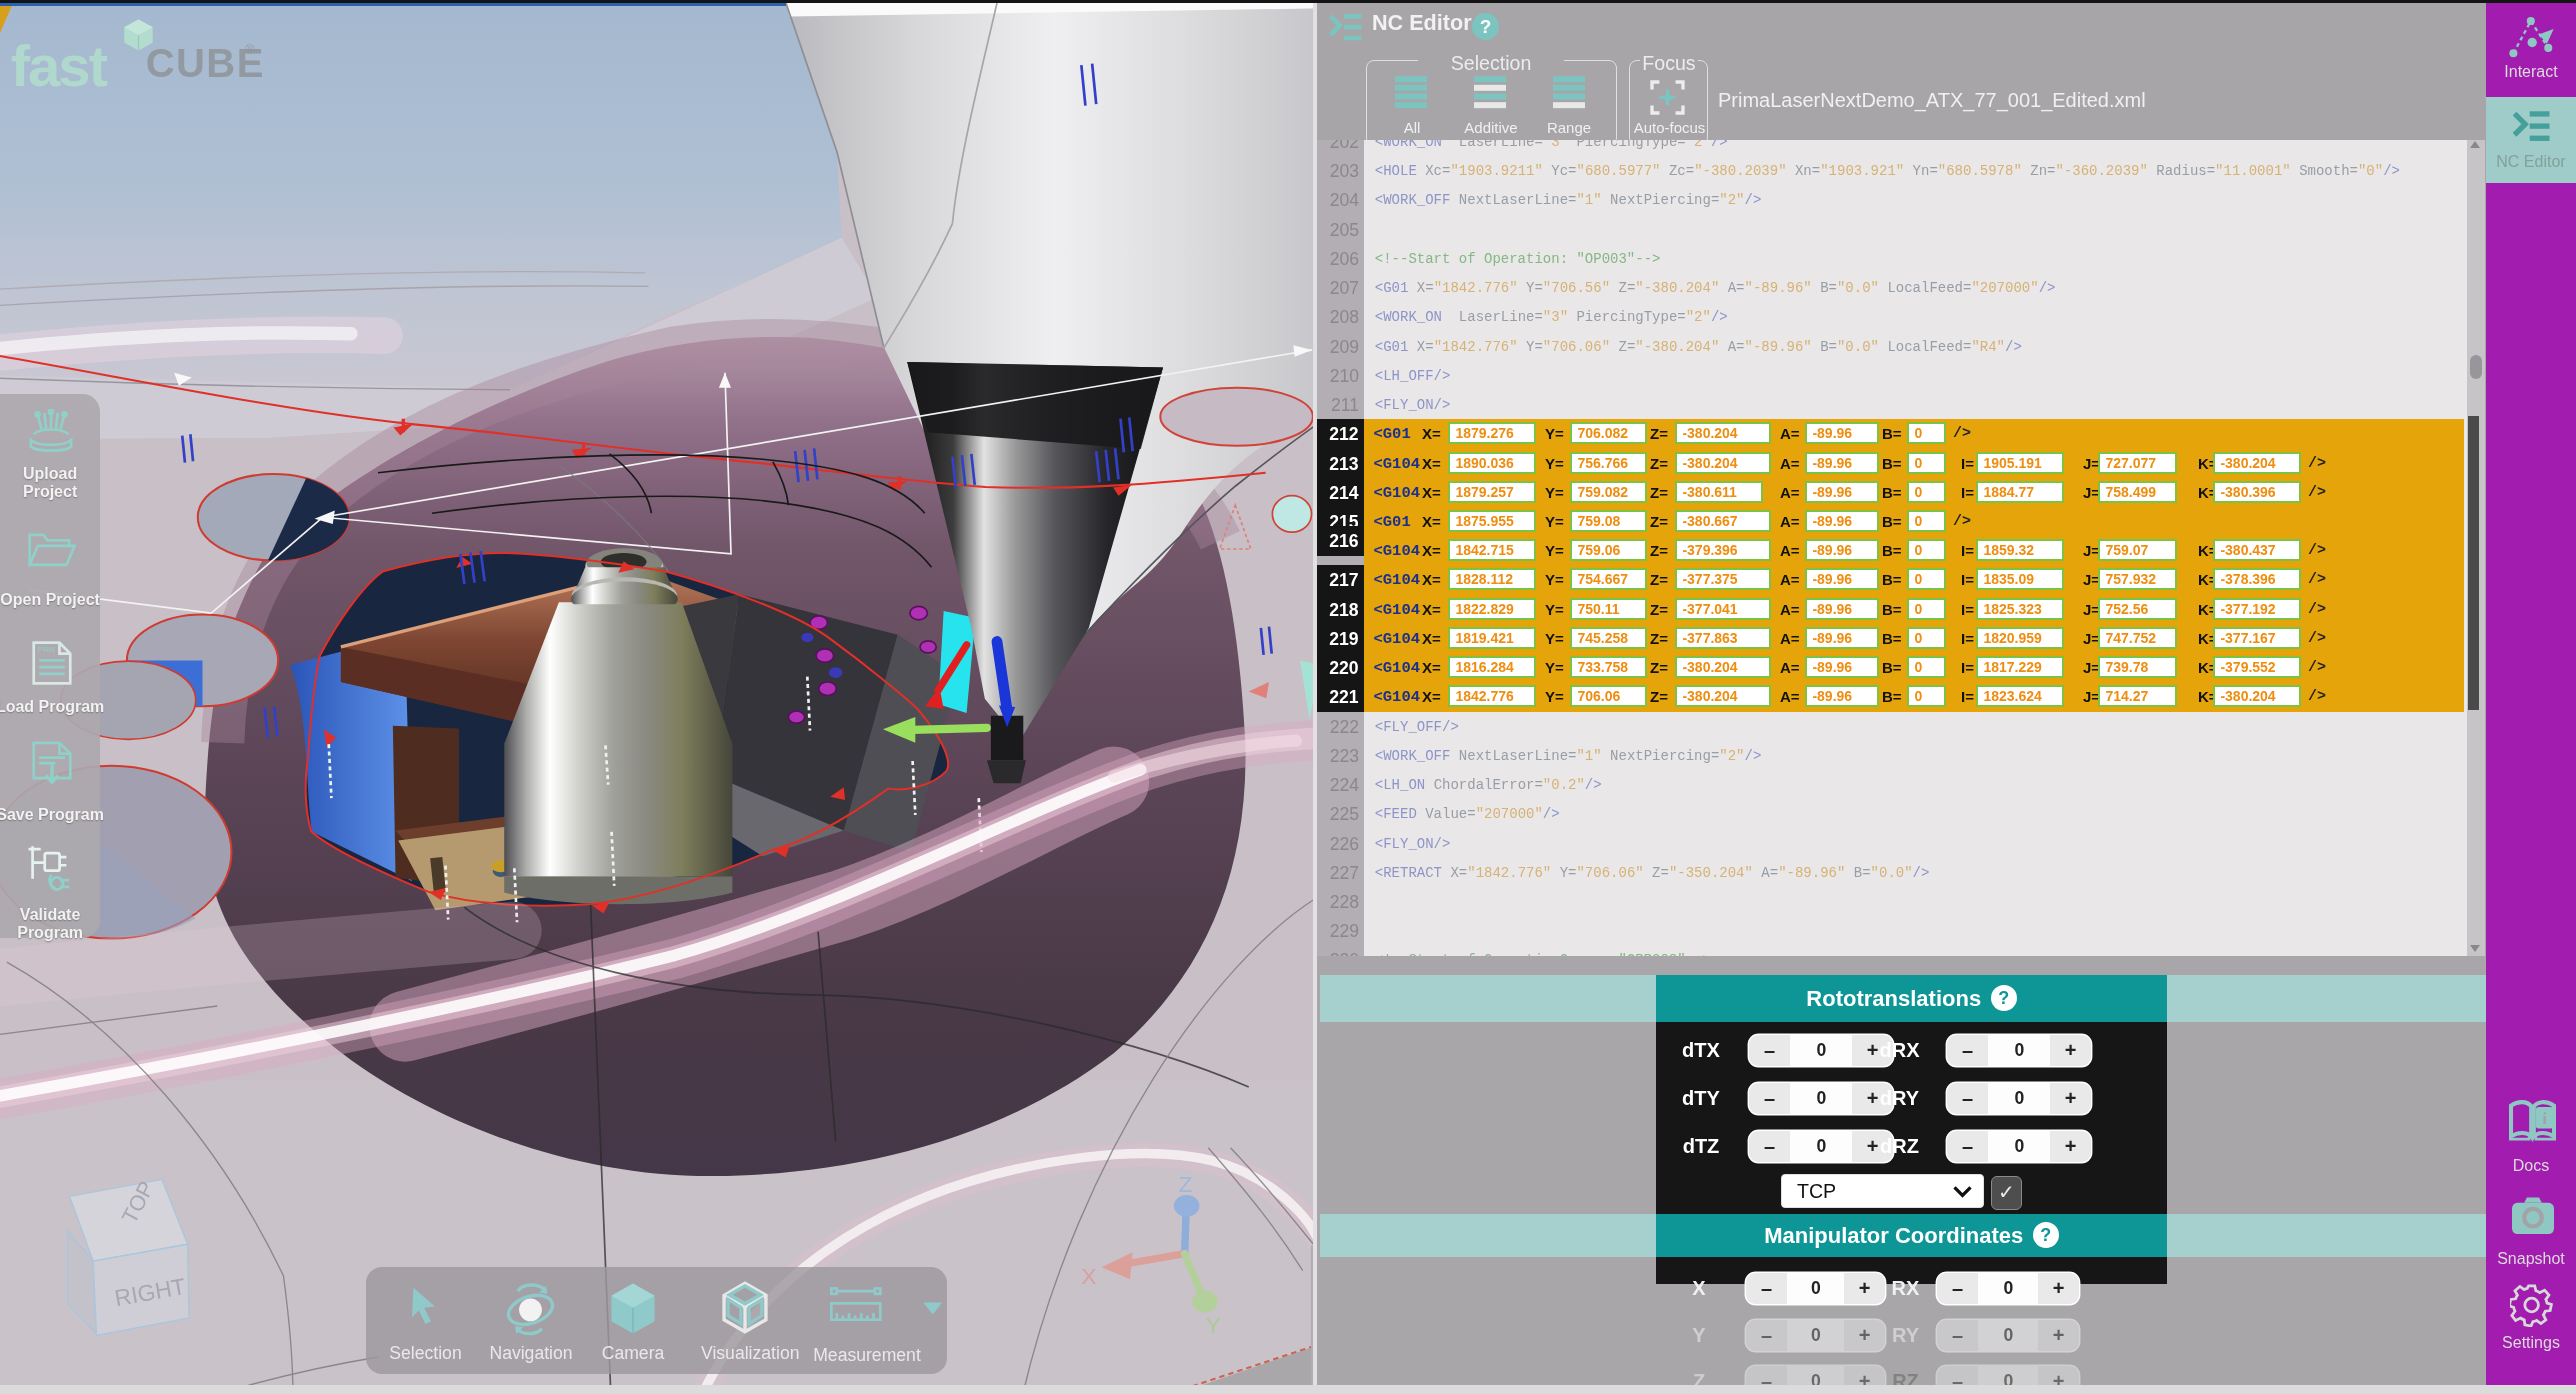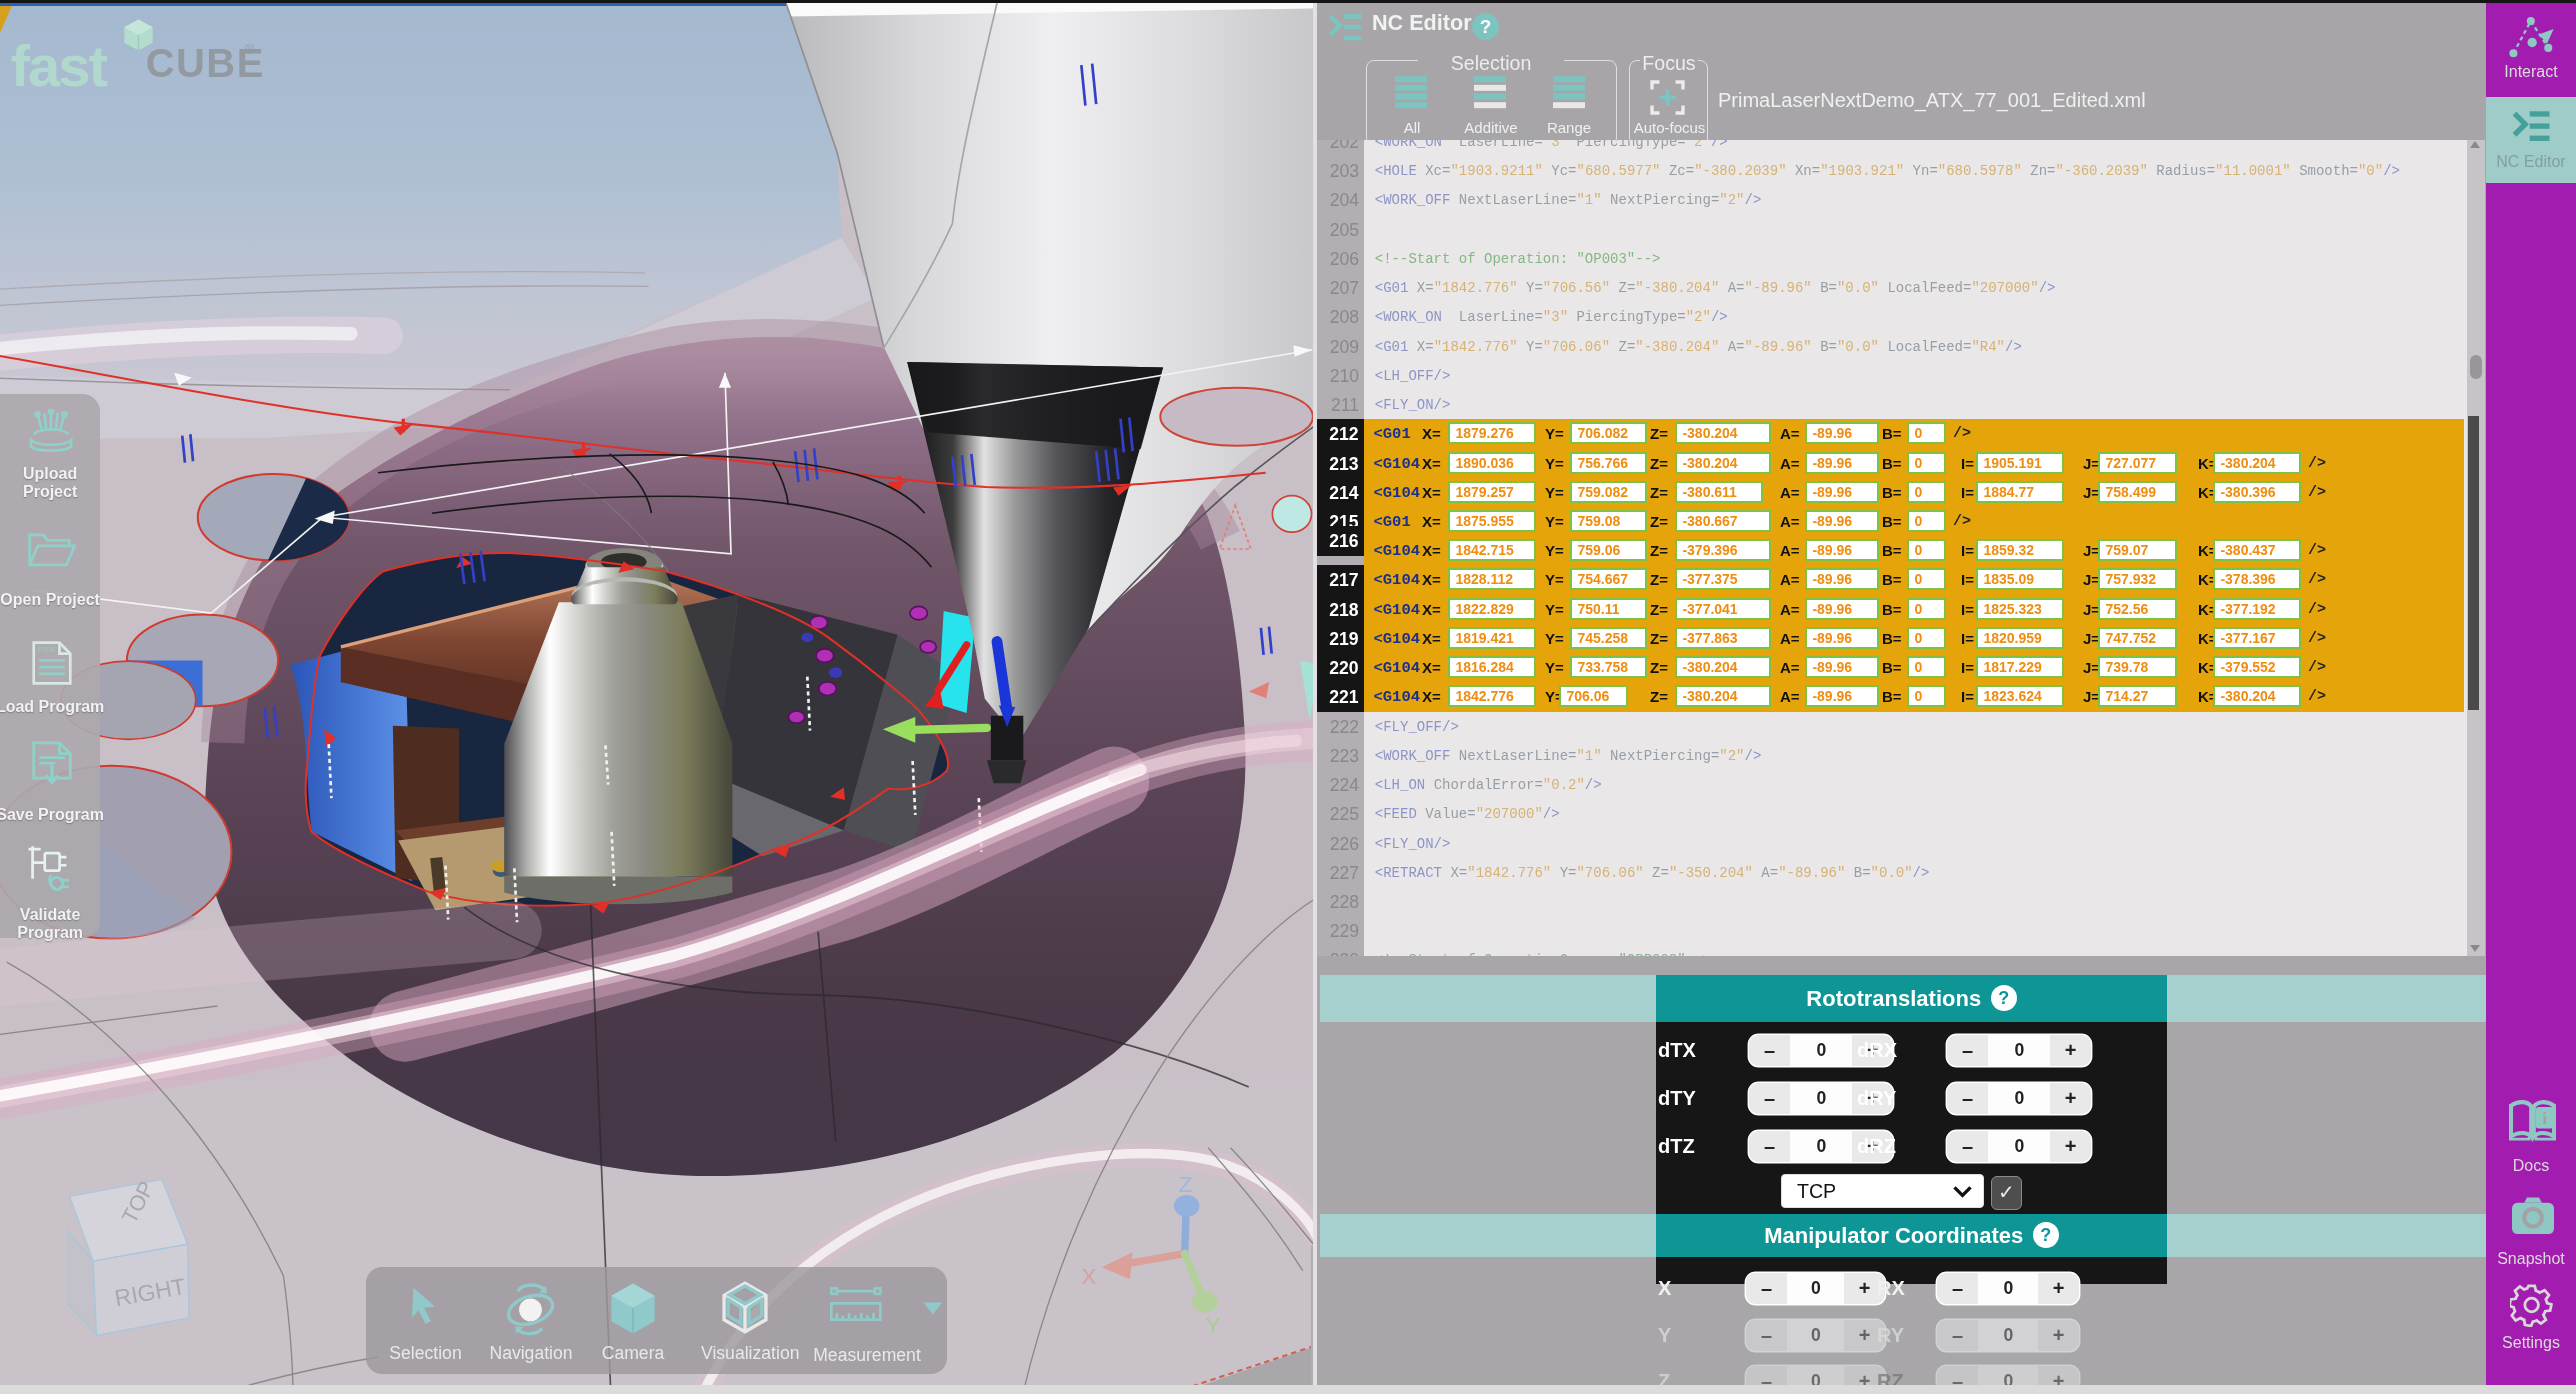--- a/index.html
+++ b/index.html
@@ -26,21 +26,21 @@
 
 #sbar{left:1150px;top:140px;width:17.6px;height:816px;background:#c6c4c7;}
 
 .tealband{background:#a6d0cd;}
 .tealhead{position:absolute;background:#0e9696;color:#fff;font-weight:bold;font-size:22px;text-align:center;}
 #rotobody{left:339px;top:1006px;width:511px;height:262px;background:#161616;}
 .spin{position:absolute;width:144px;height:31px;background:#f4f4f4;border-radius:9.5px;box-shadow:0 0 0 1.4px #ffffff;}
 .spin .m{position:absolute;left:0;top:0;width:41px;height:31px;line-height:30px;text-align:center;font-weight:bold;font-size:20px;color:#222;background:#e9e9e9;border-radius:9.5px 0 0 9.5px;}
 .spin .v{position:absolute;left:41px;top:0;width:63px;height:31px;line-height:31px;text-align:center;font-weight:bold;font-size:17.6px;color:#222;background:#fdfdfd;}
 .spin .p{position:absolute;right:0;top:0;width:41px;height:31px;line-height:30px;text-align:center;font-weight:bold;font-size:20px;color:#222;background:#e9e9e9;border-radius:0 9.5px 9.5px 0;}
-.slab{position:absolute;color:#fff;font-weight:bold;font-size:20px;text-align:left;height:31px;line-height:31px;}
+.slab{position:absolute;color:#fff;font-weight:bold;font-size:20px;text-align:center;height:31px;line-height:31px;}
 .qm{position:absolute;width:26px;height:26px;border-radius:50%;background:#fff;color:#0e9696;font-weight:bold;font-size:18px;text-align:center;line-height:26px;}
 
 #sidebar{left:2486px;top:0;width:90px;height:1395px;background:#a21caf;}
 .sblabel{position:absolute;width:90px;text-align:center;font-size:16px;color:#dcdcdc;}
 
 #leftbar{left:0px;top:394px;width:100px;height:544px;background:rgba(173,168,173,0.92);border-radius:0 17.6px 17.6px 0;}
 .lblabel{position:absolute;width:115px;left:-7.4px;text-align:center;font-size:16px;color:#f2f2f2;font-weight:bold;text-shadow:0 0.7px 1.4px rgba(90,90,90,.6);}
 
 #toolbar{left:366px;top:1267px;width:581px;height:107px;background:rgba(156,153,158,0.82);border-radius:16px;}
 .tblabel{position:absolute;text-align:center;font-size:17.6px;color:#e8e8ea;}
@@ -607,21 +607,21 @@
             <span class="bx" style="left:734px;width:79px">739.78</span>
             <span class="lb" style="left:834px">K=</span>
             <span class="bx" style="left:849px;width:88px">-379.552</span>
             <span class="sl" style="left:944px">/&gt;</span>
           </div>
         <div class="hrow" style="top:555px">
             <span class="tg">&lt;G104</span>
             <span class="lb" style="left:58px">X=</span>
             <span class="bx" style="left:84px;width:88px">1842.776</span>
             <span class="lb" style="left:181px">Y=</span>
-            <span class="bx" style="left:195px;width:69px">706.06</span>
+            <span class="bx" style="left:206px;width:77px">706.06</span>
             <span class="lb" style="left:286px">Z=</span>
             <span class="bx" style="left:311px;width:96px">-380.204</span>
             <span class="lb" style="left:416px">A=</span>
             <span class="bx" style="left:441px;width:74px">-89.96</span>
             <span class="lb" style="left:518px">B=</span>
             <span class="bx" style="left:543px;width:39px">0</span>
             <span class="lb" style="left:597px">I=</span>
             <span class="bx" style="left:612px;width:88px">1823.624</span>
             <span class="lb" style="left:719px">J=</span>
             <span class="bx" style="left:734px;width:79px">714.27</span>

